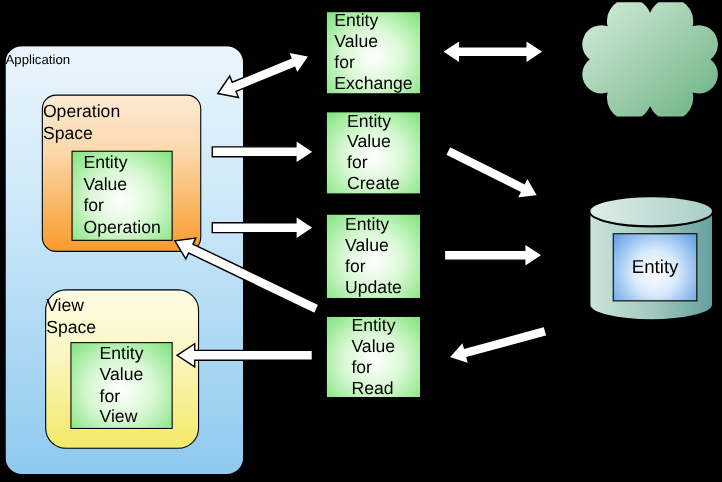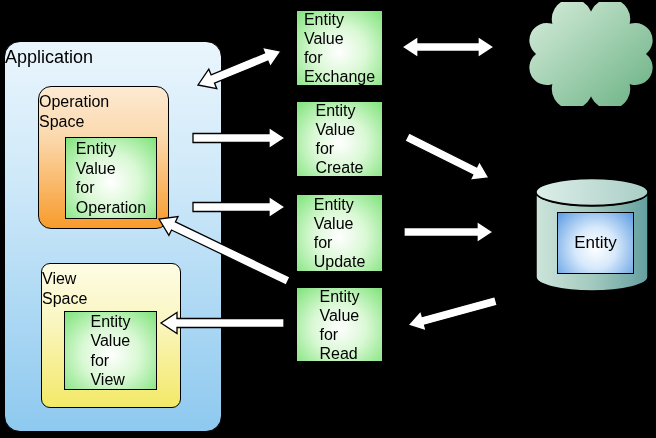--- a/index.html
+++ b/index.html
@@ -8,33 +8,33 @@
     font-family:"Liberation Sans", sans-serif;color:#000;
   }
   .box{position:absolute;box-sizing:border-box;border:1.5px solid #000;}
   .label{white-space:pre-line;text-align:left;}
 
   
   #app-box{
     left:4px;top:41px;width:218px;height:391px;border-radius:16px;
     background:linear-gradient(to bottom,#eaf5fc 0%,#cfe9f9 35%,#8ec9ef 100%);
   }
-  #app-label{position:absolute;left:0;top:5px;width:100%;font-size:18px;}
+  #app-label{position:absolute;left:0;top:5px;width:100%;font-size:12px;}
 
   
   #op-box{
-    left:33px;top:44px;width:131px;height:143px;border-radius:13px;
+    left:33px;top:44px;width:145px;height:143px;border-radius:13px;
     background:linear-gradient(to bottom,#fdead2 0%,#fbd9ae 35%,#f89b2b 100%);
   }
   #op-label{position:absolute;left:0;top:5px;width:100%;font-size:16px;line-height:20px;}
   #op-entity{left:26px;top:50px;width:92px;height:82px;}
 
   
   #view-box{
-    left:36px;top:221px;width:140px;height:145px;border-radius:9px;
+    left:36px;top:221px;width:140px;height:145px;border-radius:19px;
     background:linear-gradient(to bottom,#fdfce4 0%,#faf6c2 40%,#f3e967 100%);
   }
   #view-label{position:absolute;left:0;top:5px;width:100%;font-size:16px;line-height:20px;}
   #view-entity{left:22px;top:47px;width:93px;height:79px;}
 
   
   .green-box{
     background:radial-gradient(ellipse at 50% 55%, #ffffff 0%, #d9f8d4 45%, #7ee37a 100%);
     display:flex;align-items:center;justify-content:center;
   }

